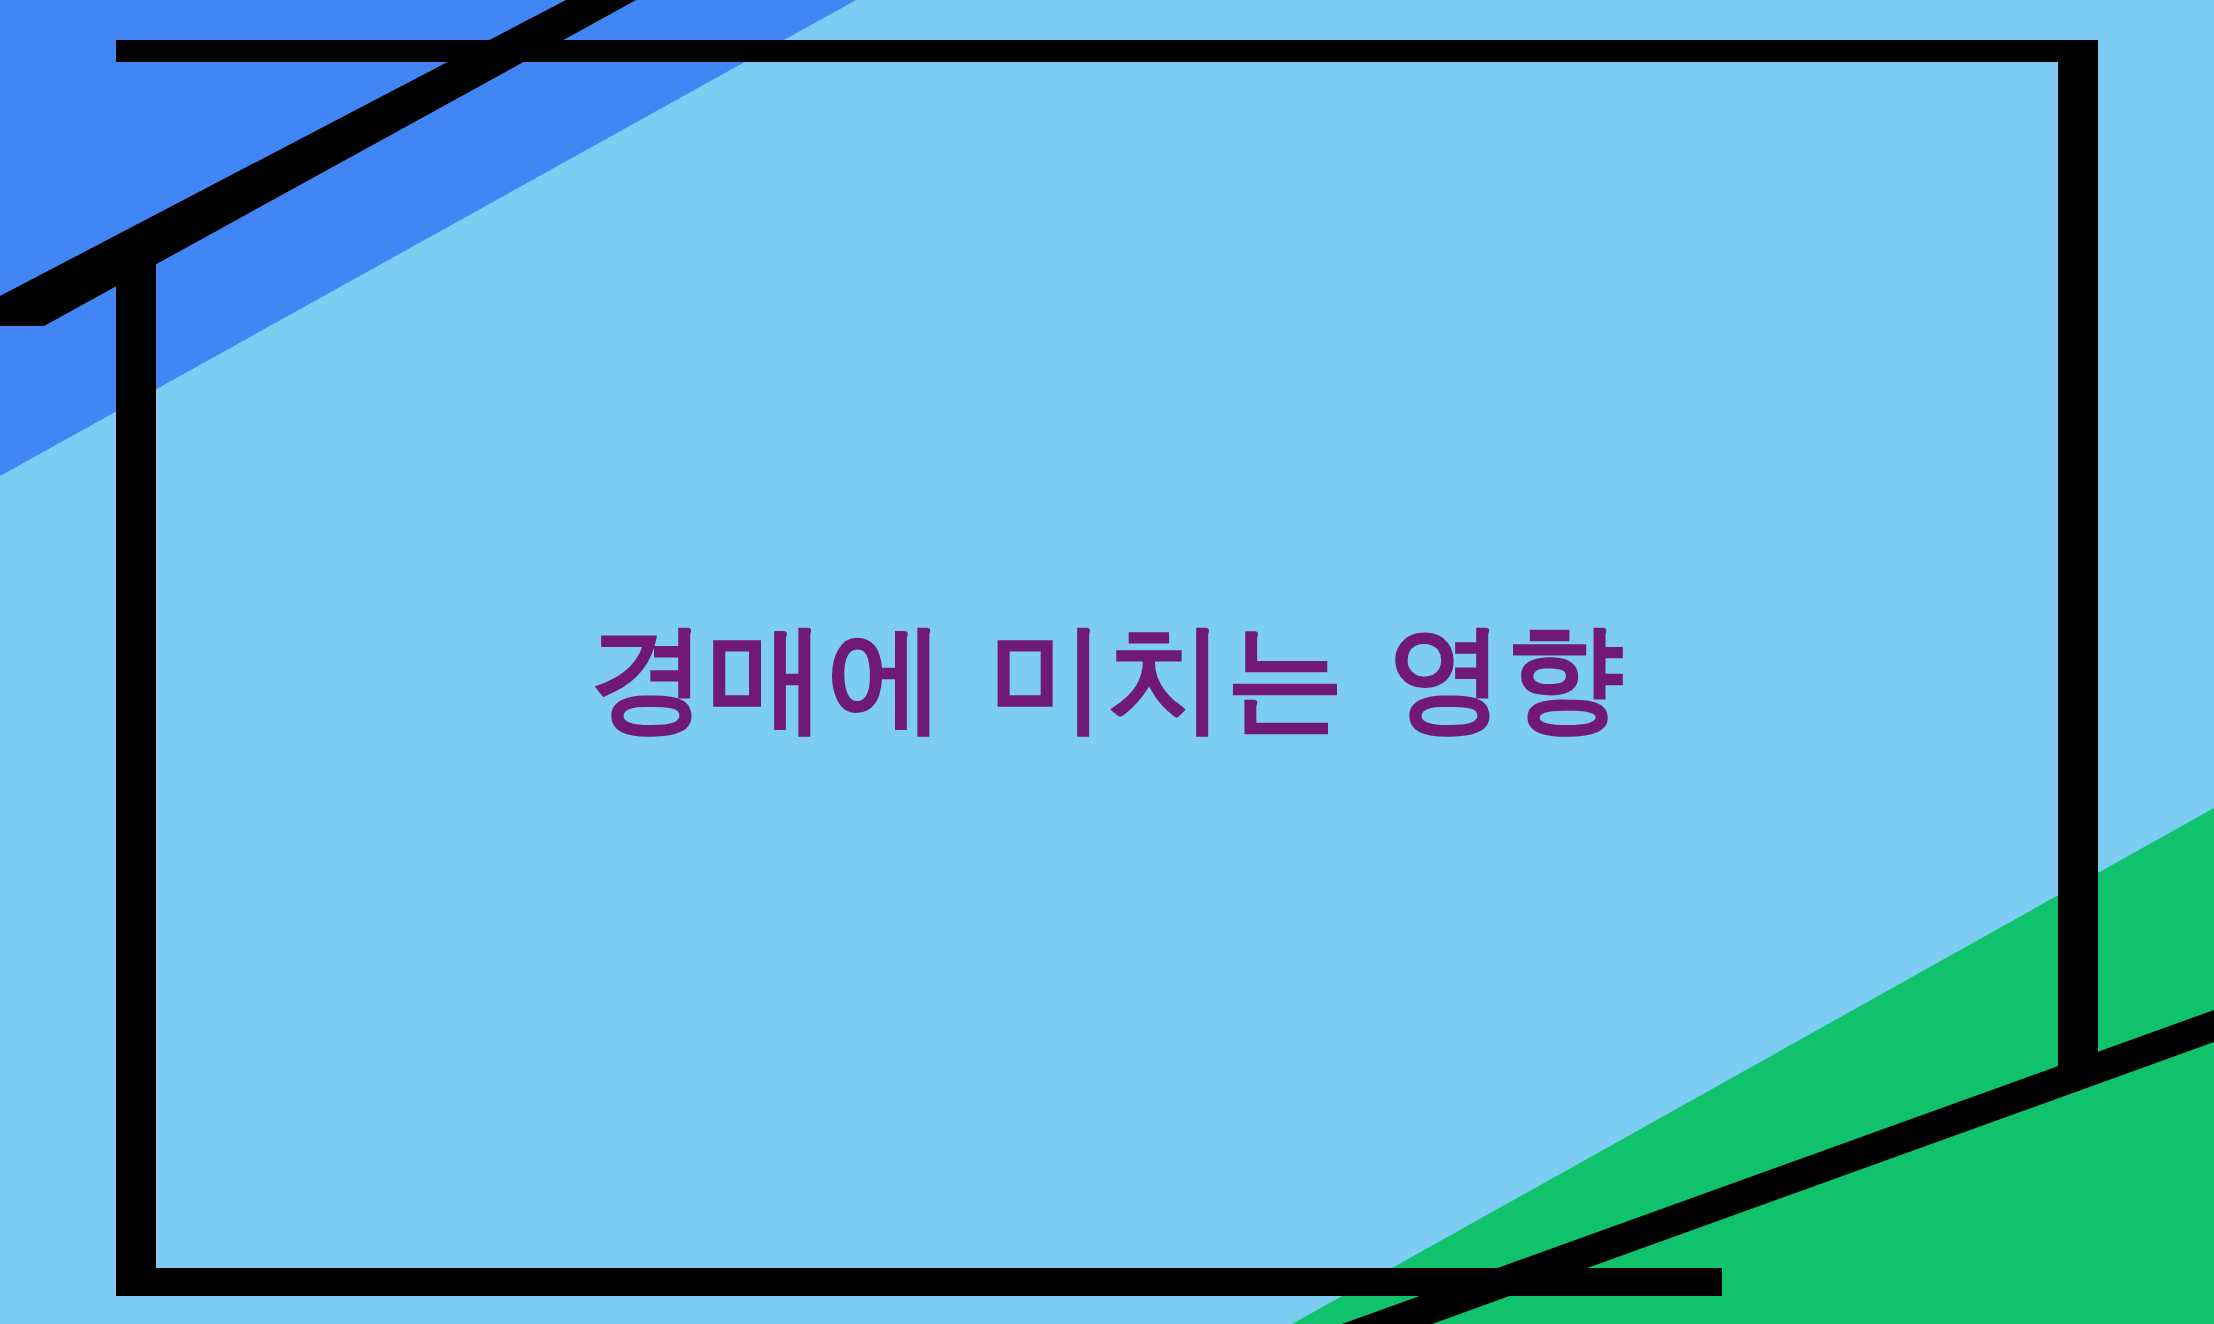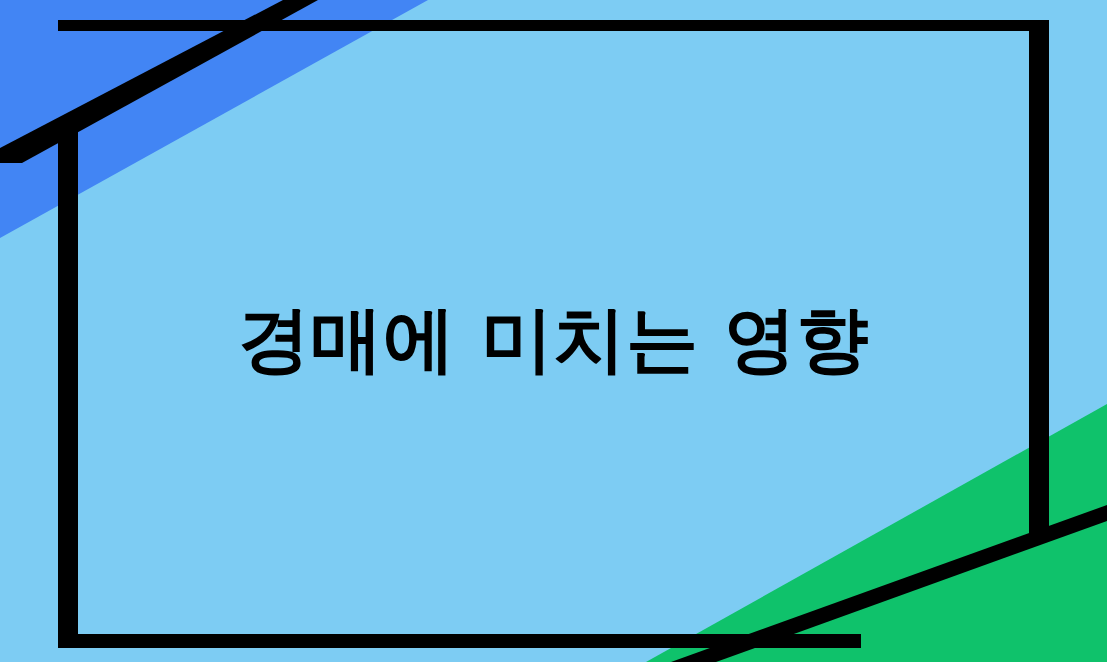--- a/index.html
+++ b/index.html
@@ -33,25 +33,25 @@
     height: 605px;
     display: flex;
     align-items: center;
     justify-content: center;
     pointer-events: none;
   }
   #slide-title {
     margin: 0;
     padding: 0;
     font-family: "DejaVu Sans", "Liberation Sans", sans-serif;
-    font-size: 72px;
+    font-size: 59px;
     font-weight: 700;
     line-height: 1.0;
     letter-spacing: 0.5px;
-    color: #000000;
+    color: #701a75;
     text-align: center;
     white-space: nowrap;
     transform: translateY(6px);
   }
 </style>
 </head>
 <body>
 
 <div id="slide">
 

